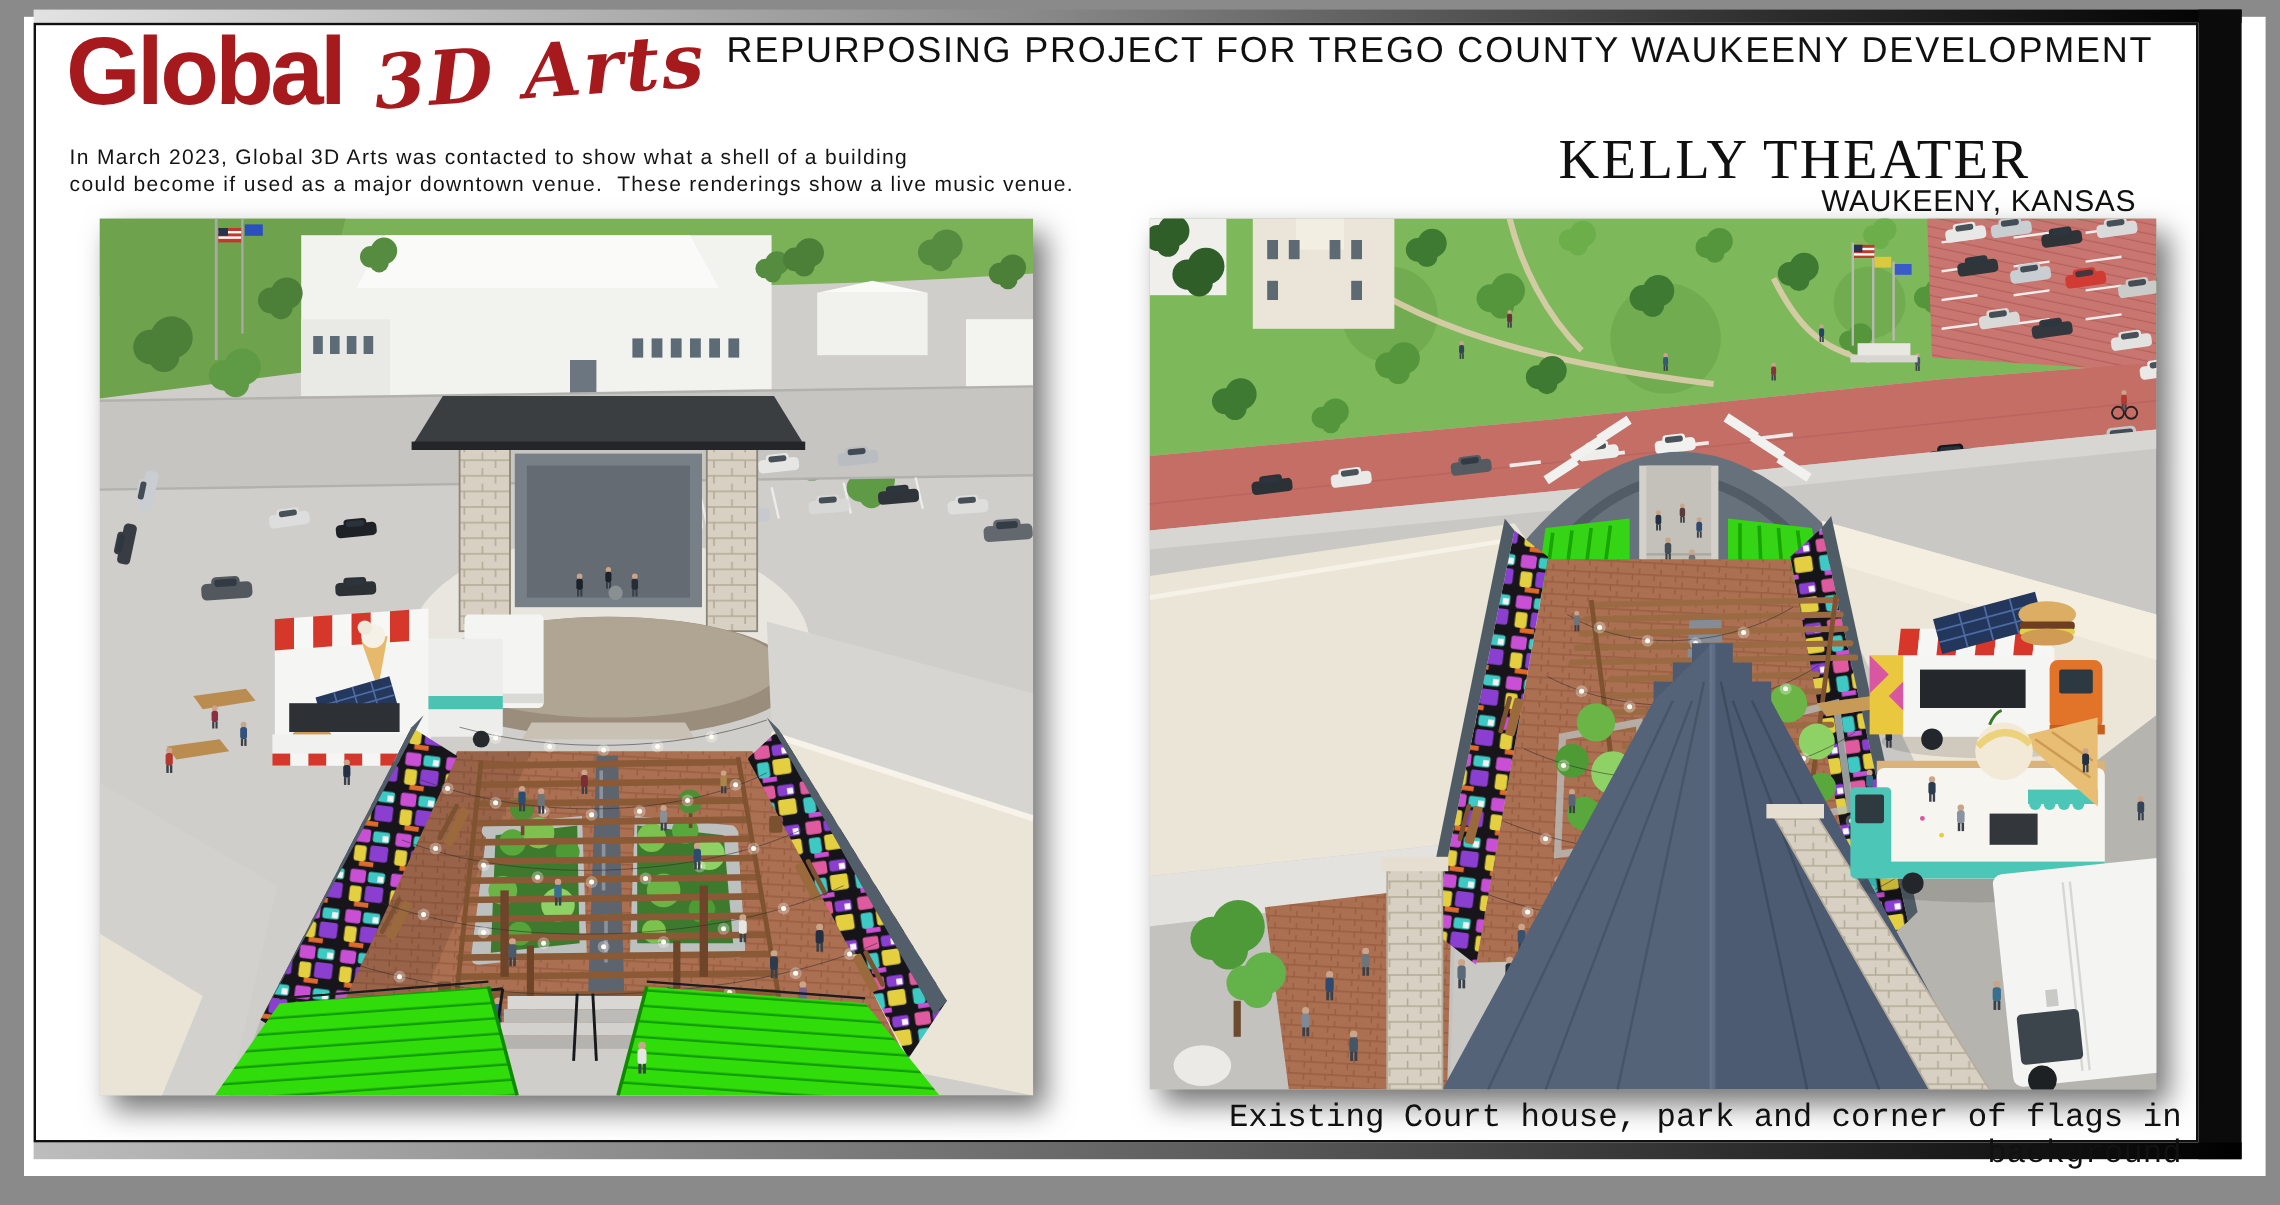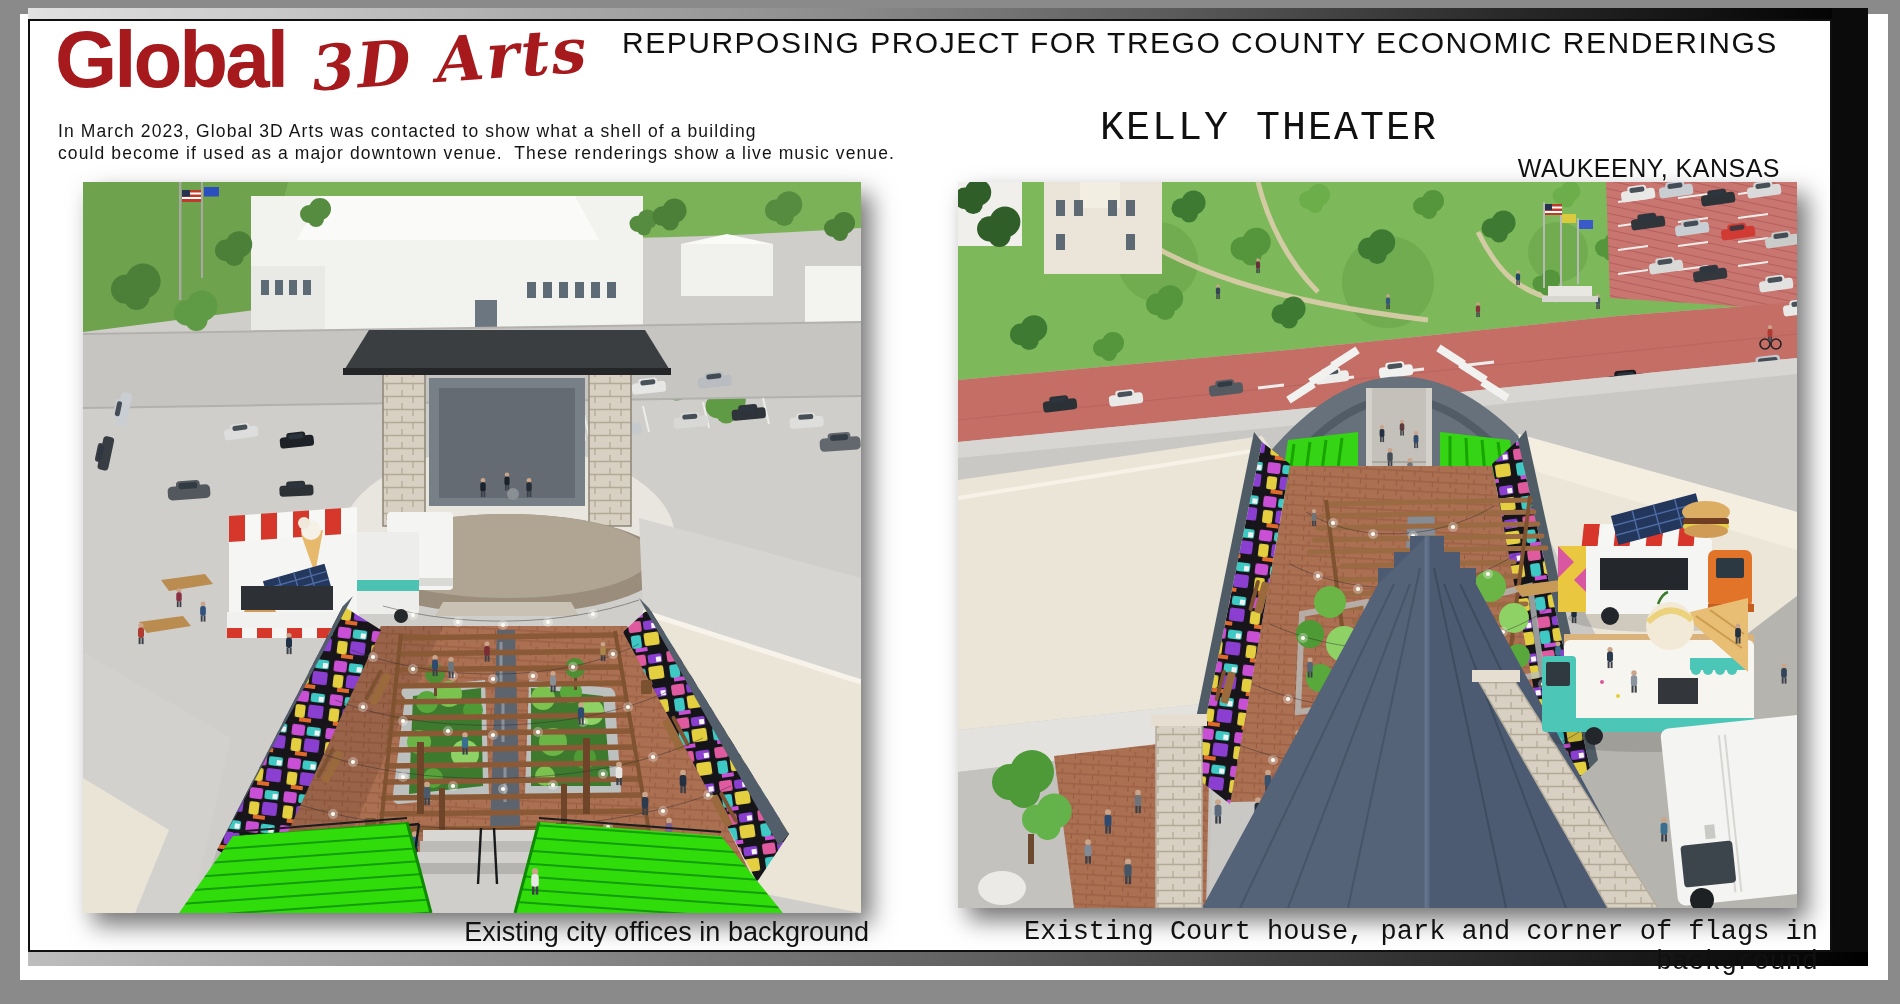--- a/index.html
+++ b/index.html
@@ -15,22 +15,22 @@
   #inner-border{left:28px;top:19px;width:1804px;height:933px;border:2px solid #101010;box-sizing:border-box;}
   #logo{left:55px;top:14px;white-space:nowrap;}
   #logo .brand{font-size:80px;font-weight:800;letter-spacing:-3px;color:#a6191d;
      font-family:"Liberation Sans",sans-serif;}
   #logo .sub{display:inline-block;font-family:"DejaVu Serif",serif;font-style:italic;font-weight:700;
      font-size:62px;color:#a6191d;transform:rotate(-4deg) translateY(-6px);margin-left:22px;letter-spacing:2px;}
   #intro{left:58px;top:120px;font-size:17.5px;line-height:22px;color:#141414;letter-spacing:1.1px;white-space:pre;}
   .hdr{left:600px;width:1200px;text-align:center;color:#101010;}
   #hdr-project{top:26px;font-size:30px;letter-spacing:1.5px;}
   #hdr-title{top:54px;font-family:"Liberation Serif",serif;font-size:55px;letter-spacing:8px;}
-  #hdr-subtitle{left:1100px;width:592px;text-align:left;top:106px;font-family:Liberation Mono, monospace;
-     font-size:40px;letter-spacing:2px;color:#101010;}
+  #hdr-subtitle{left:1100px;width:592px;text-align:right;top:106px;font-family:Liberation Serif, serif;
+     font-size:47px;letter-spacing:2px;color:#101010;}
   #hdr-location{left:1280px;width:500px;text-align:right;top:154px;font-size:25px;letter-spacing:0.5px;color:#111;}
   .fig{filter:drop-shadow(10px 12px 12px rgba(0,0,0,0.55));}
   #fig-left{left:83px;top:182px;width:778px;height:731px;}
   #fig-right{left:958px;top:182px;width:839px;height:726px;}
   .caption{top:917px;font-size:27px;color:#111;}
   #cap-left{left:83px;width:786px;text-align:right;}
   #cap-right{left:958px;width:860px;text-align:right;font-family:Liberation Mono, monospace;}
   svg{display:block;}
 </style>
 </head>
@@ -41,21 +41,21 @@
   <div class="abs" id="frame-top"></div>
   <div class="abs" id="frame-right"></div>
   <div class="abs" id="frame-bottom"></div>
   <div class="abs" id="inner-border"></div>
 
   <div class="abs" id="logo">
     <span class="brand">Global</span>
     <span class="sub">3D Arts</span>
   </div>
 
-  <div class="abs hdr" id="hdr-project">REPURPOSING PROJECT FOR TREGO COUNTY ECONOMIC RENDERINGS</div>
+  <div class="abs hdr" id="hdr-project">REPURPOSING PROJECT FOR TREGO COUNTY WAUKEENY DEVELOPMENT</div>
   <div class="abs" id="hdr-subtitle">KELLY THEATER</div>
   <div class="abs" id="hdr-location">WAUKEENY, KANSAS</div>
 
   <div class="abs" id="intro"><span>In March 2023, Global 3D Arts was contacted to show what a shell of a building</span>
 <span>could become if used as a major downtown venue.  These renderings show a live music venue.</span></div>
 
   <div class="abs fig" id="fig-left">
   <svg width="778" height="731" viewBox="0 0 778 731">
     <defs>
       <pattern id="pm1" width="34" height="34" patternUnits="userSpaceOnUse" patternTransform="rotate(7)">
@@ -791,15 +791,14 @@
       </g>
       <use href="#person" transform="translate(652,476)" style="color:#2c3a4e"></use>
       <use href="#person" transform="translate(676,500) scale(1.05)" style="color:#8a93a0"></use>
       <use href="#person" transform="translate(780,452) scale(0.95)" style="color:#223041"></use>
       <use href="#person" transform="translate(706,648) scale(1.15)" style="color:#3a6e8f"></use>
       <use href="#person" transform="translate(826,492) scale(0.95)" style="color:#33445a"></use>
     </g>
   </svg>
   </div>
 
-  <div class="abs caption" id="cap-left">Existing city offices in background</div>
   <div class="abs caption" id="cap-right">Existing Court house, park and corner of flags in background</div>
 </div>
 
 </body></html>

